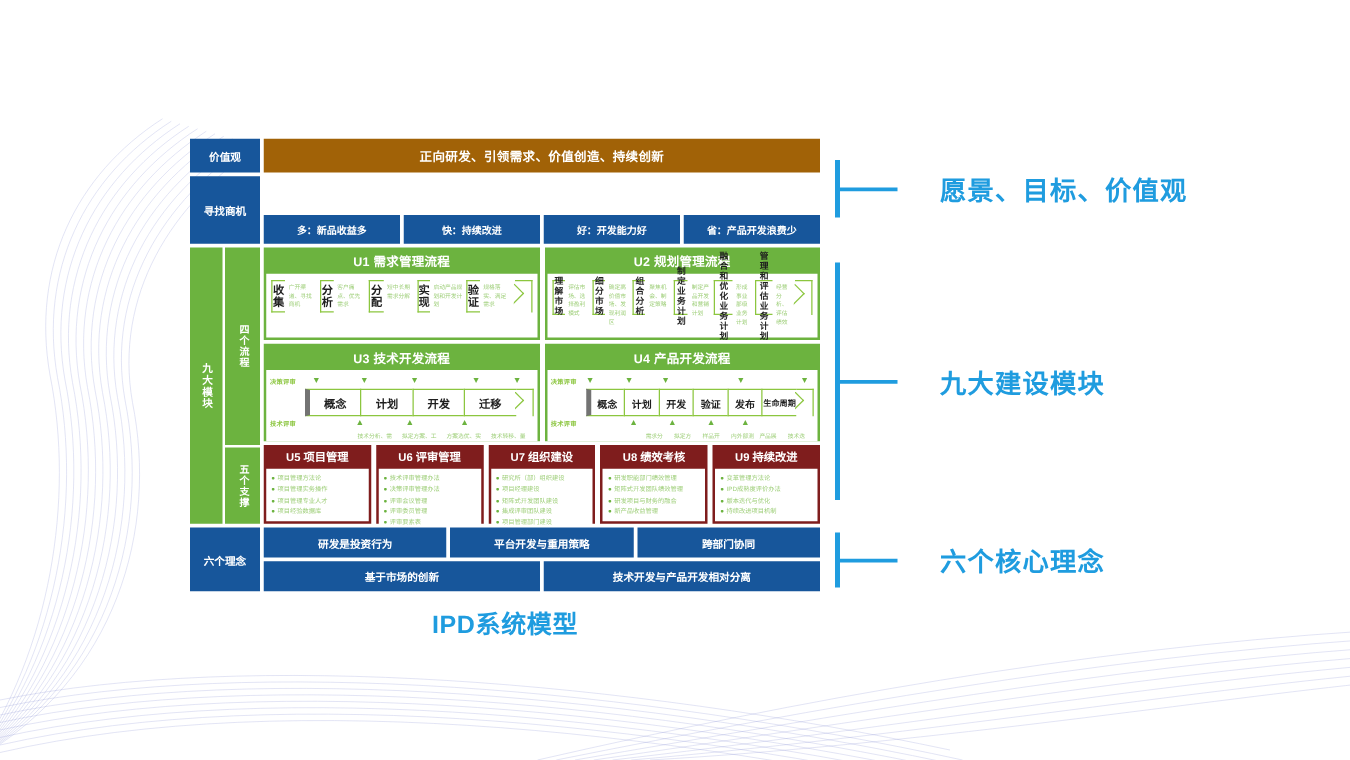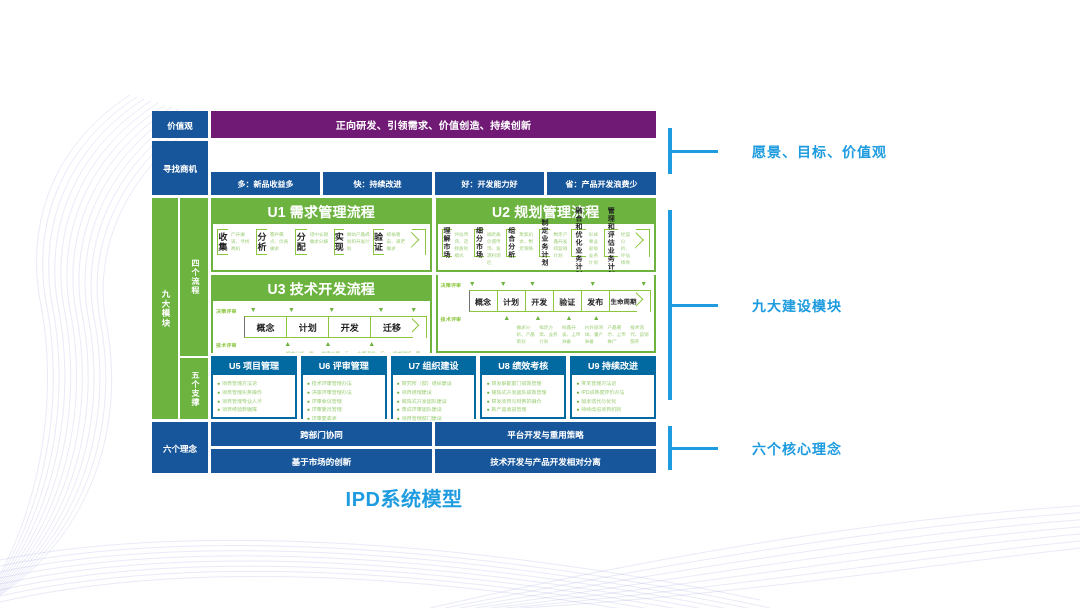--- a/index.html
+++ b/index.html
@@ -35,21 +35,21 @@
     background:#17569b;color:#fff;
     font-size:8.5px;font-weight:bold;
     display:flex;align-items:center;justify-content:center;
     text-align:right;box-sizing:border-box;
   }
 
   .val-row{margin-top:3px;}
   .lbl-w{width:56px;flex:0 0 56px;}
 
   .values-bar{
-    flex:1;margin-left:3px;background:#701a75;color:#fff;
+    flex:1;margin-left:3px;background:#a16207;color:#fff;
     font-size:10px;font-weight:bold;text-align:center;
     padding:6px 0;box-sizing:border-box;letter-spacing:.3px;
   }
 
   .goals{flex:1;margin-left:3px;display:flex;gap:3px;margin-top:31px;}
   .goal{
     flex:1;background:#17569b;color:#fff;
     font-size:8px;font-weight:bold;text-align:center;
     padding:6px 0;box-sizing:border-box;
   }
@@ -77,21 +77,21 @@
   .u-row{display:flex;gap:4px;}
   .u-row-top{height:74px;}
   .u-row-mid{height:78px;}
   .u-row-bot{height:63px;}
 
   .u-card{
     flex:1;background:#6cb33f;display:flex;flex-direction:column;
     box-sizing:border-box;overflow:hidden;
   }
   .u-title{
-    color:#fff;font-size:14px;font-weight:bold;text-align:center;
+    color:#fff;font-size:10px;font-weight:bold;text-align:center;
     padding:3px 0 3px;letter-spacing:.2px;flex:0 0 auto;
   }
   .u-body{
     flex:1;background:#fff;margin:0 2px 2px 2px;
     position:relative;box-sizing:border-box;
   }
 
   
   .chev-wrap{display:flex;align-items:flex-start;padding:5px 4px 3px 4px;height:100%;box-sizing:border-box;}
   .chev-col{flex:1;display:flex;flex-direction:row;align-items:stretch;}
@@ -141,33 +141,33 @@
   .mark{position:absolute;top:1px;color:#6cb33f;font-size:7px;line-height:7px;transform:translateX(-50%);}
   .gate-boxes{display:flex;align-items:stretch;margin:1px 0;}
   .gate-spacer{flex:0 0 28px;}
   .gate-track{flex:1;display:flex;}
   .gate-box{
     flex:1;border:1px solid #8cc63f;border-right:none;
     font-weight:bold;color:#1f1f1f;text-align:center;
     display:flex;align-items:center;justify-content:center;
     height:22px;box-sizing:border-box;
   }
-  .gate-track .gate-box:first-child{border-left:1px solid #737373;}
+  .gate-track .gate-box:first-child{border-left:4px solid #737373;}
   .u3 .gate-box{font-size:9px;}
   .u4 .gate-box{font-size:8px;}
   .gate-descs{flex:1;display:flex;padding-left:28px;}
   .gate-desc{
     flex:1;color:#9fcf7a;font-size:4.6px;line-height:1.5;
     text-align:left;padding:2px 2px 0 2px;word-break:break-all;
   }
   .gate-lead{flex:0 0 46px;}
   .u3 .gate-lead{flex:0 0 40px;}
 
   
-  .s-card{flex:1;background:#0369a1;display:flex;flex-direction:column;box-sizing:border-box;}
+  .s-card{flex:1;background:#7f1d1d;display:flex;flex-direction:column;box-sizing:border-box;}
   .s-title{color:#fff;font-size:9px;font-weight:bold;text-align:center;padding:3px 0 3px;}
   .s-body{flex:1;background:#fff;margin:0 2px 2px 2px;padding:4px 3px 2px 4px;box-sizing:border-box;}
   .s-item{
     color:#9fcf7a;font-size:5px;line-height:1.75;
     display:flex;align-items:flex-start;word-break:break-all;
   }
   .s-bullet{color:#6cb33f;font-size:5px;margin-right:2px;line-height:1.75;}
 
   
   .concepts-row{margin-top:3px;display:flex;}
@@ -183,21 +183,21 @@
     position:absolute;left:152px;top:483px;width:504px;
     text-align:center;color:#1f9cdf;font-size:20px;font-weight:bold;
     letter-spacing:.5px;z-index:3;
   }
 
   
   .anno{position:absolute;z-index:3;display:flex;align-items:center;}
   .anno-bracket{position:relative;width:62px;height:100%;flex:0 0 62px;}
   .anno-bracket .v{position:absolute;left:0;top:0;width:4px;height:100%;background:#1f9cdf;}
   .anno-bracket .h{position:absolute;left:4px;top:50%;margin-top:-1.5px;width:46px;height:3px;background:#1f9cdf;}
-  .anno-text{color:#1f9cdf;font-size:14px;font-weight:bold;letter-spacing:1px;margin-left:22px;white-space:nowrap;}
+  .anno-text{color:#1f9cdf;font-size:21px;font-weight:bold;letter-spacing:1px;margin-left:22px;white-space:nowrap;}
 </style>
 </head>
 <body>
 
 <svg id="bg-waves" viewBox="0 0 1080 608" xmlns="http://www.w3.org/2000/svg">
   <g fill="none" stroke="#6a74c9" stroke-width="0.5" opacity="0.30">
     <path d="M-20 608 C 40 520 60 400 40 300 C 25 215 60 140 130 95"></path>
     <path d="M-20 608 C 45 522 66 402 46 302 C 31 217 67 142 137 97"></path>
     <path d="M-20 608 C 50 524 72 404 52 304 C 37 219 74 144 144 99"></path>
     <path d="M-20 608 C 55 526 78 406 58 306 C 43 221 81 146 151 101"></path>
@@ -375,20 +375,21 @@
                 <div class="gate-desc">技术分析、需求对齐</div>
                 <div class="gate-desc">拟定方案、工作分工</div>
                 <div class="gate-desc">方案选优、实验展开</div>
                 <div class="gate-desc">技术转移、量产验证</div>
               </div>
             </div>
           </div>
         </div>
 
         <div class="u-card u4">
+          <div class="u-title">U4 产品开发流程</div>
           <div class="u-body">
             <div class="gate">
               <div class="gate-line">
                 <div class="gate-label">决策评审</div>
                 <div class="gate-marks">
                   <span class="mark" style="left:2%">▼</span>
                   <span class="mark" style="left:19%">▼</span>
                   <span class="mark" style="left:35%">▼</span>
                   <span class="mark" style="left:68%">▼</span>
                   <span class="mark" style="left:96%">▼</span>
@@ -556,22 +557,23 @@
 
       </div>
 
     </div>
   </div>
 
   <div class="concepts-row">
     <div class="lbl lbl-w">六个理念</div>
     <div class="concepts-grid">
       <div class="concepts-line">
+        <div class="concept">研发是投资行为</div>
+        <div class="concept">平台开发与重用策略</div>
         <div class="concept">跨部门协同</div>
-        <div class="concept">平台开发与重用策略</div>
       </div>
       <div class="concepts-line">
         <div class="concept">基于市场的创新</div>
         <div class="concept">技术开发与产品开发相对分离</div>
       </div>
     </div>
   </div>
 
 </div>
 

